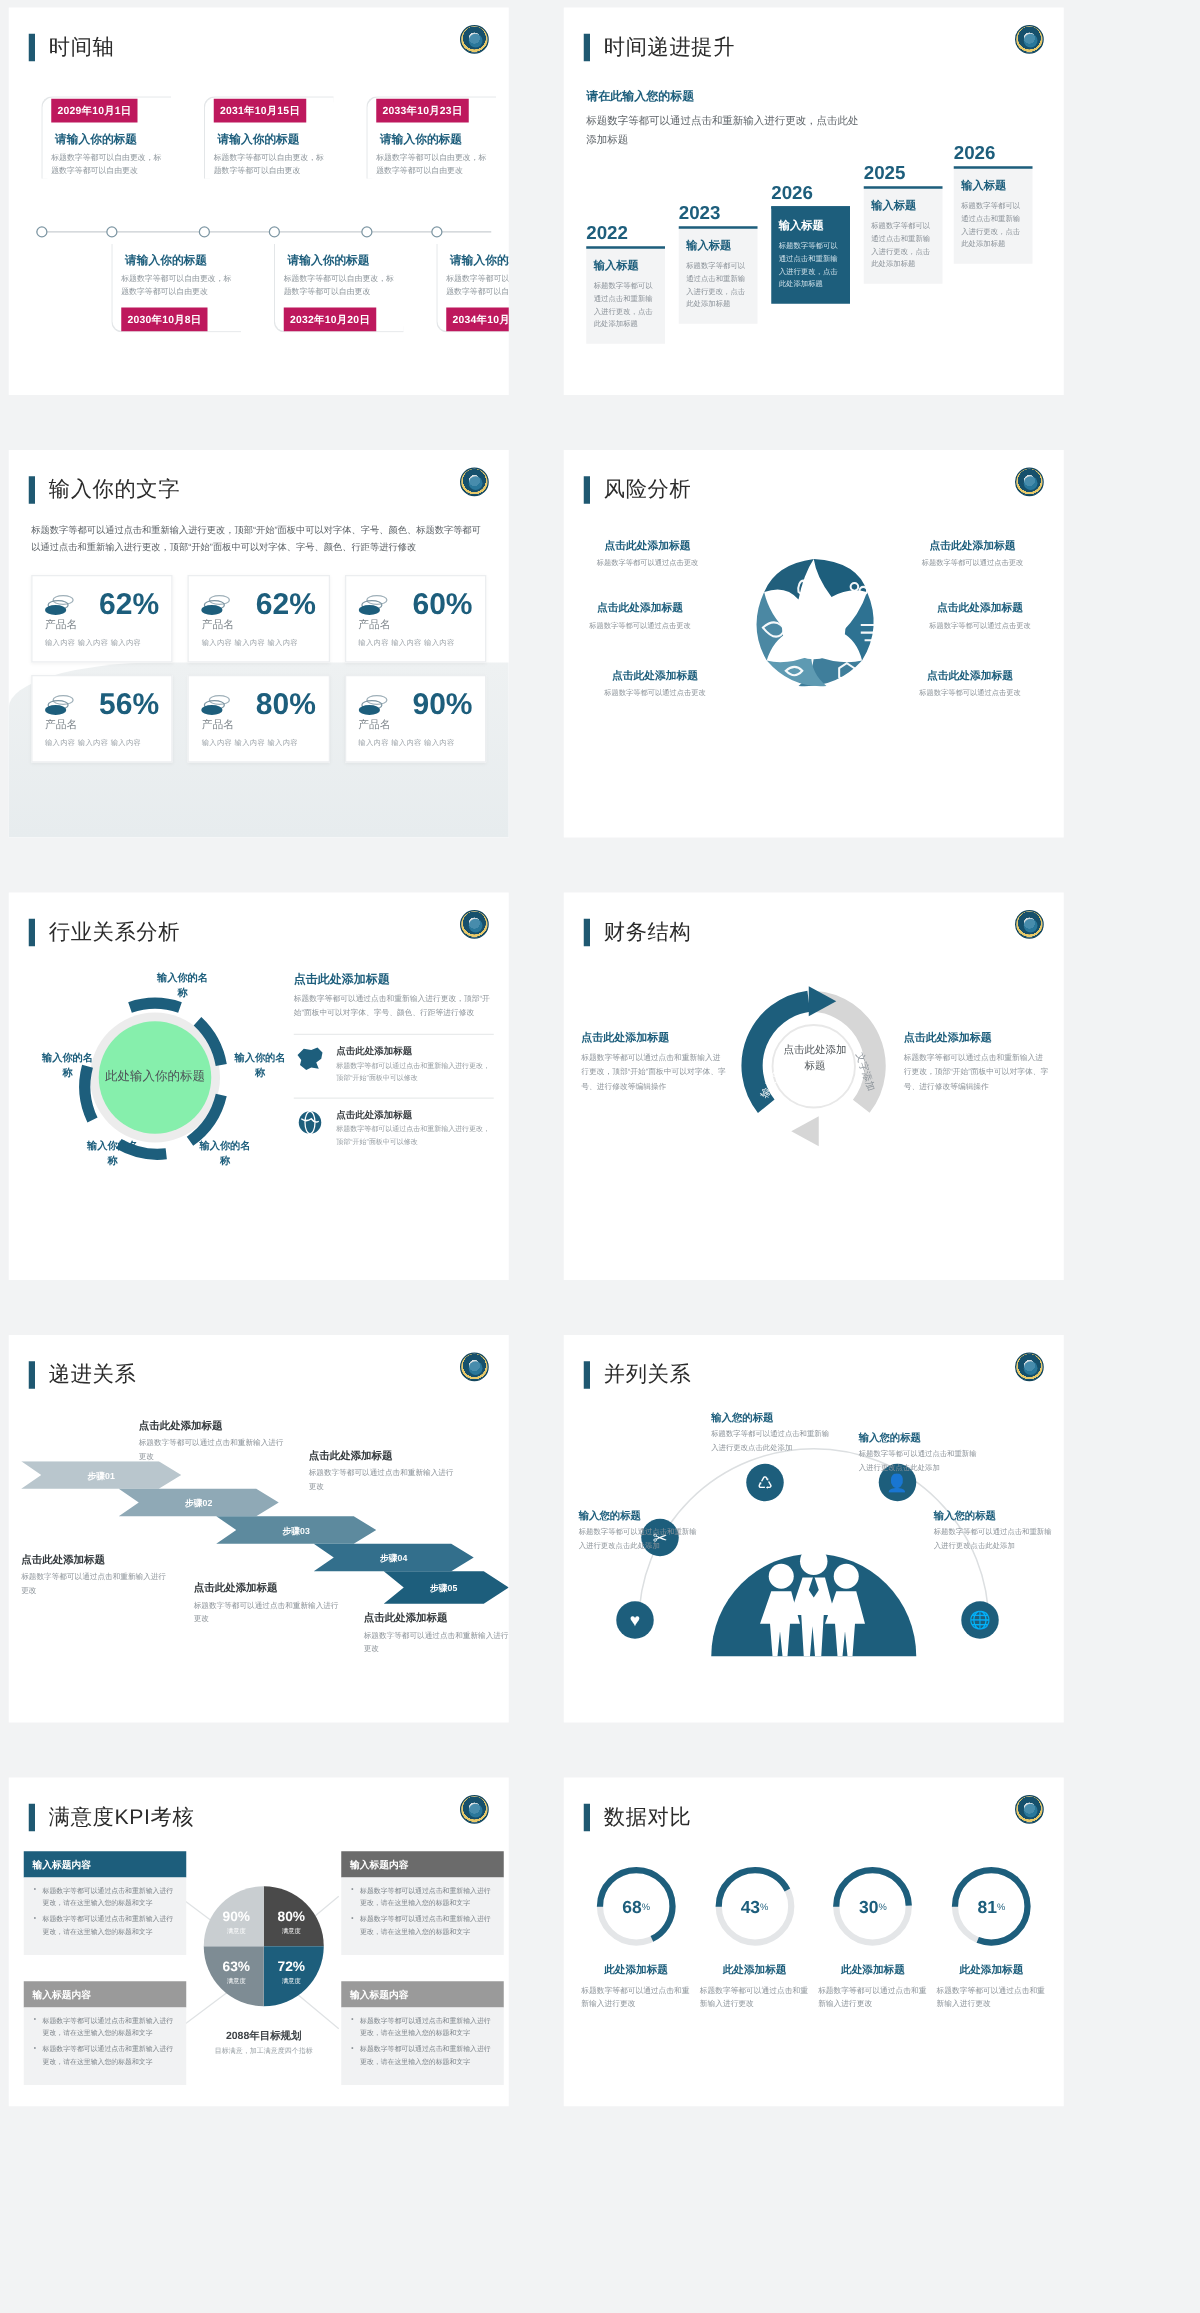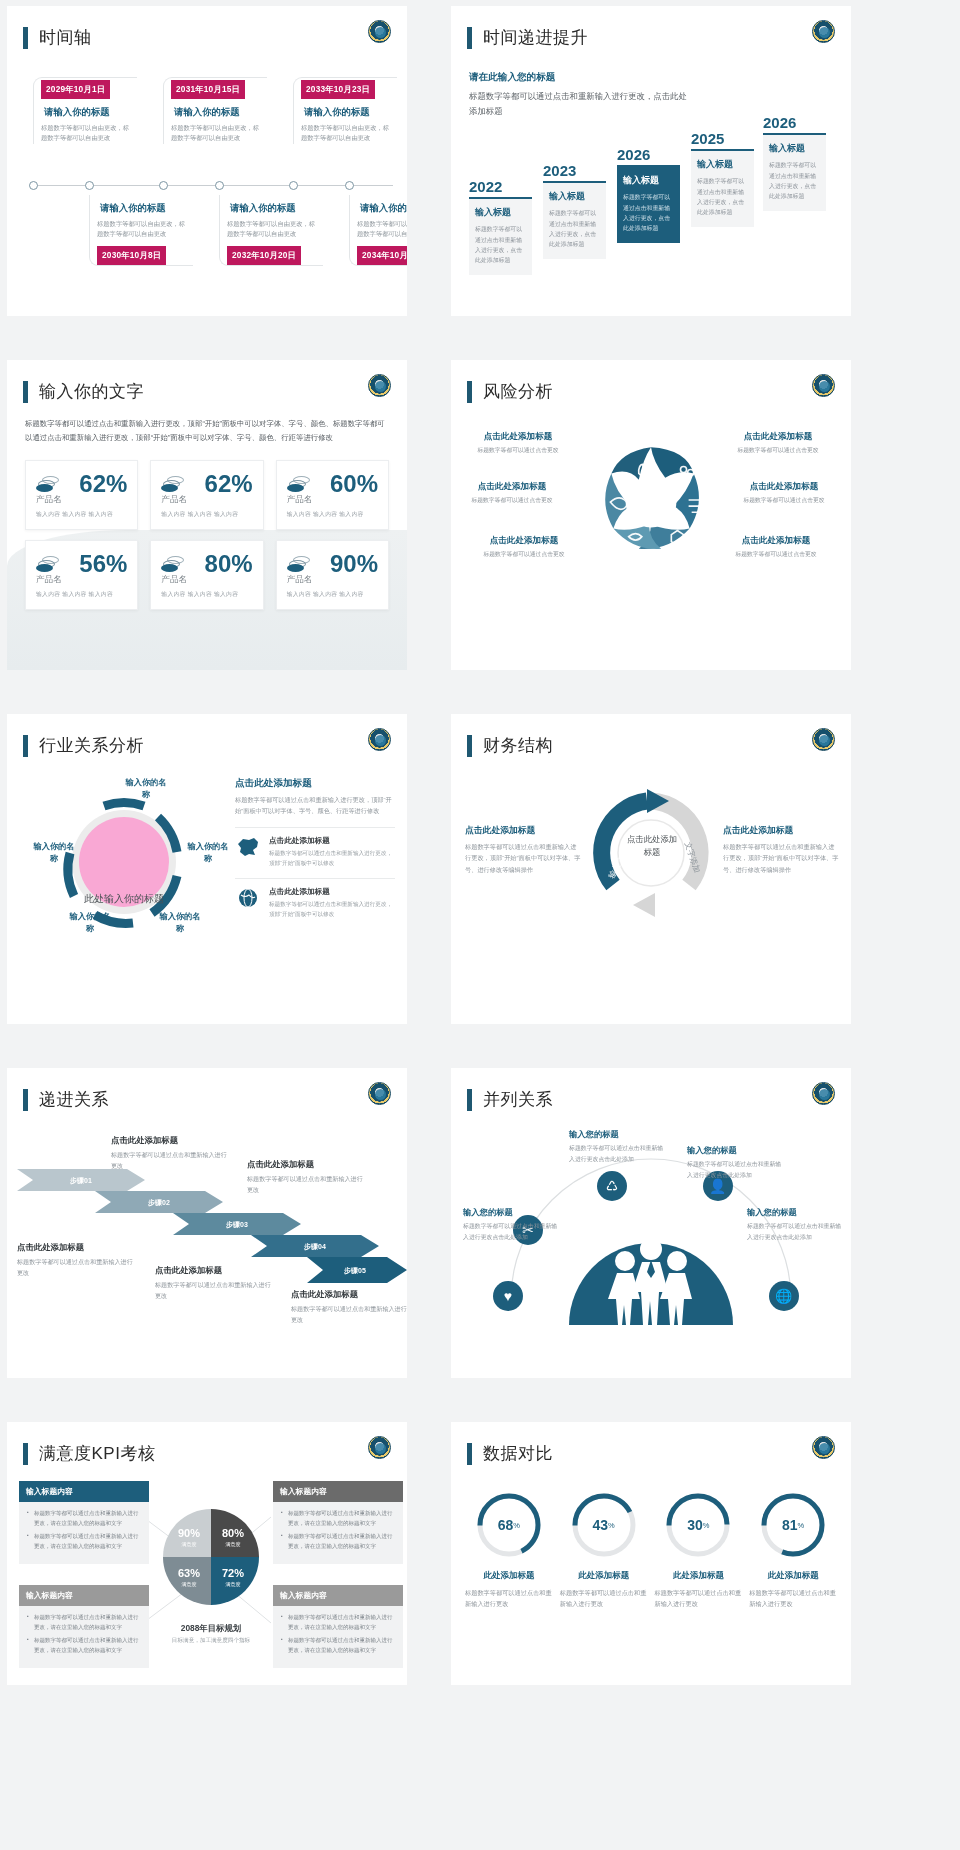--- a/index.html
+++ b/index.html
@@ -116,21 +116,21 @@
   .risk-lbl .h { font-size: 8.6px; font-weight: bold; color: #1d5e7c; }
   .risk-lbl .p { font-size: 5.8px; color: #8d949a; margin-top: 3px; }
   .risk-lbl.l { text-align: center; }
   .risk-lbl.r { text-align: center; }
   .hexa { position: absolute; left: 139px; top: 14px; width: 122px; height: 122px; }
 
   
   .ind-wrap { position: relative; height: 210px; margin-top: 14px; }
   .ind-circle { position: absolute; left: 38px; top: 12px; width: 158px; height: 158px; }
   .ind-core { position: absolute; left: 34px; top: 34px; width: 90px; height: 90px;
-              border-radius: 50%; background: #f9a8d4; display:flex;align-items:flex-end;
+              border-radius: 50%; background: #86efac; display:flex;align-items:center;
               justify-content:center; text-align:center; }
   .ind-core span { font-size: 10px; color: #4c5256; line-height: 1.6; }
   .nm { position: absolute; font-size: 8.2px; font-weight: bold; color: #1d5e7c;
         text-align: center; line-height: 1.45; width: 46px; }
   .ind-right { position: absolute; left: 228px; top: 6px; width: 160px; }
   .ind-h { font-size: 9.6px; font-weight: bold; color: #1d5e7c; }
   .ind-p { font-size: 6.2px; color: #8d949a; line-height: 1.85; margin-top: 4px; }
   .ind-item { display: flex; gap: 8px; border-top: 1px solid #e9ebec; padding-top: 8px; margin-top: 10px; }
   .ind-ico { width: 26px; height: 22px; flex: none; color: #1d5e7c; }
   .ind-it-h { font-size: 7.6px; font-weight: bold; color: #3d4246; }

